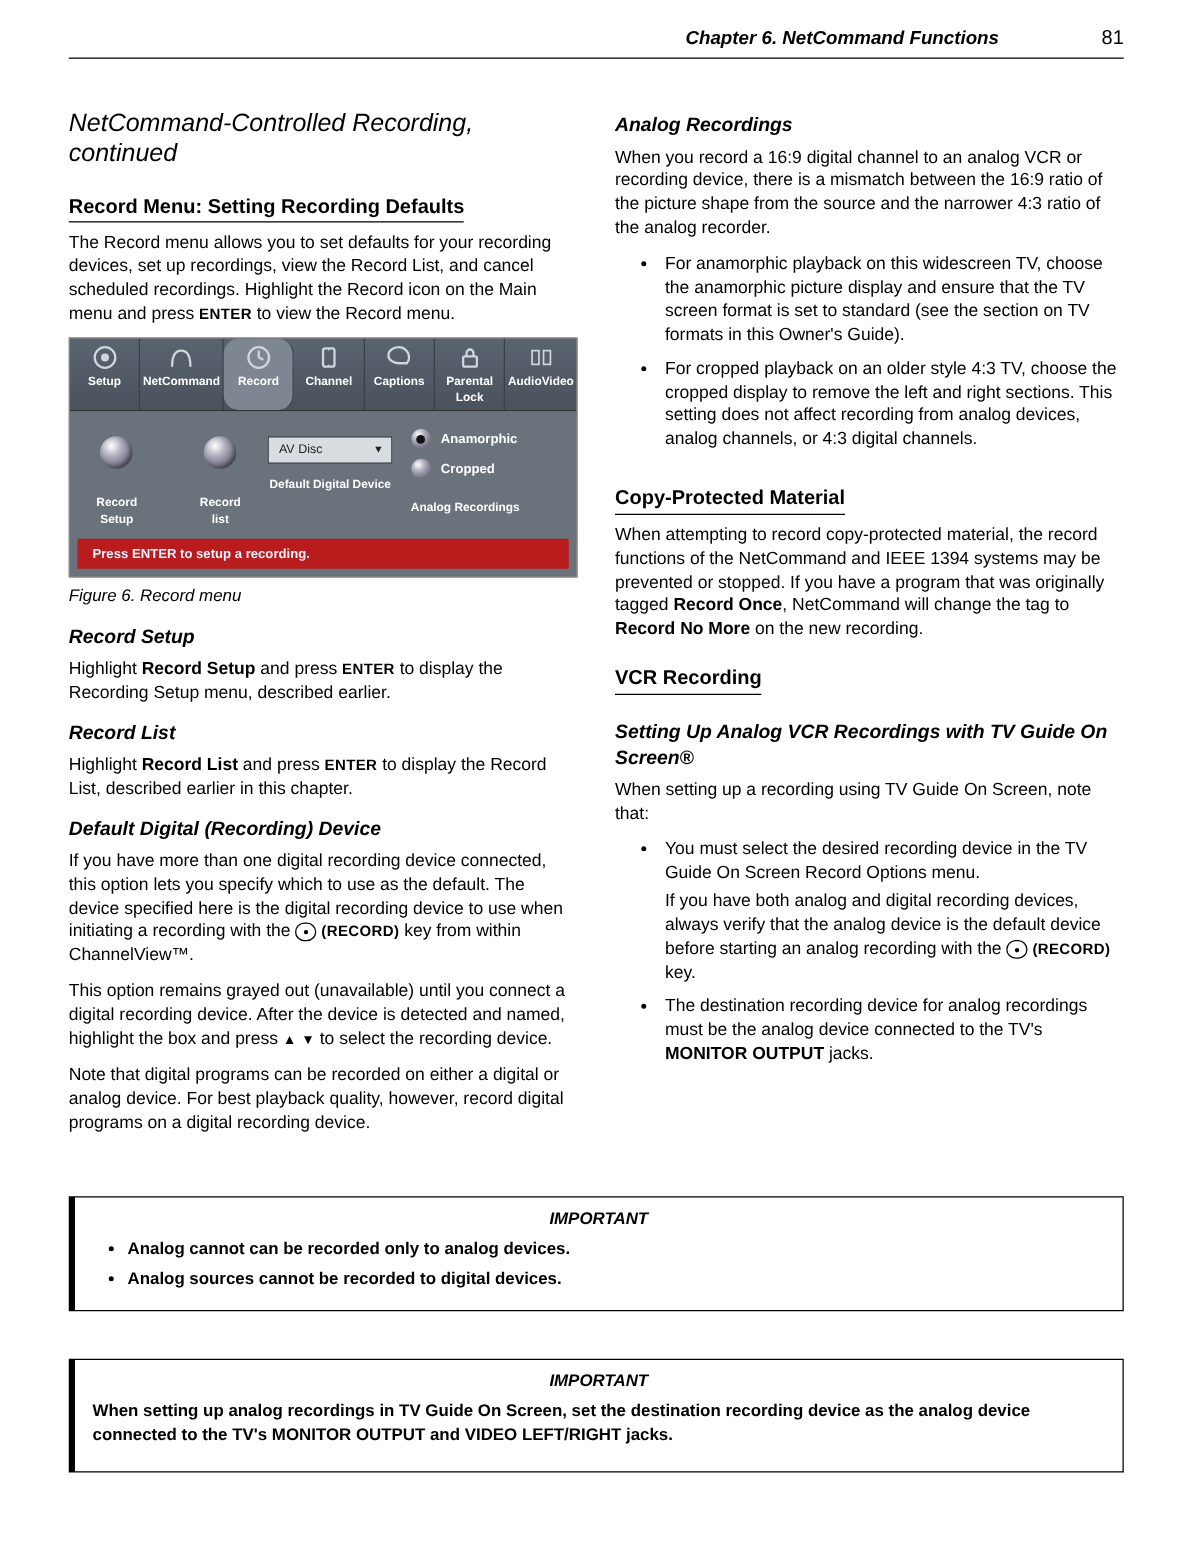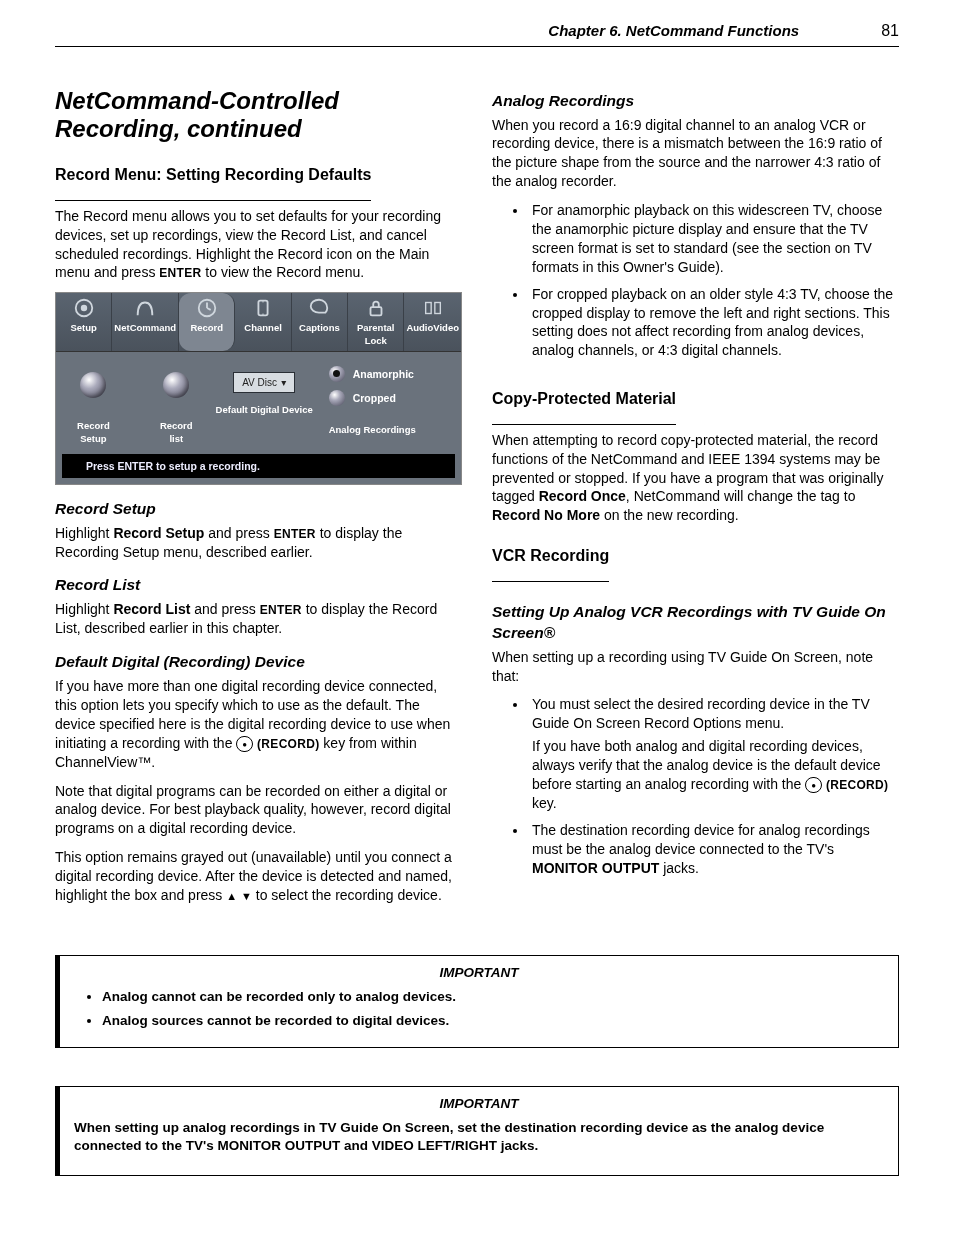--- a/index.html
+++ b/index.html
@@ -21,34 +21,34 @@
     font-style: italic;
     font-weight: bold;
     font-size: 15px;
     padding-bottom: 4px;
     border-bottom: 1.5px solid #000;
     margin-bottom: 40px;
   }
   .header-row .pg { font-style: normal; font-weight: normal; font-size: 16px; margin-left: 22px; }
   h1.main-title {
     font-style: italic;
-    font-weight: bold;
-    font-size: 24px;
+    font-weight: normal;
+    font-size: 20px;
     line-height: 1.2;
     margin-bottom: 10px;
   }
   .columns { display: flex; gap: 30px; }
   .col { flex: 1; min-width: 0; }
   h2.section {
     font-weight: bold;
     font-size: 16px;
     border-bottom: 1px solid #000;
     display: inline-block;
     margin: 10px 0 6px 0;
-    padding-bottom: 14px;
+    padding-bottom: 1px;
   }
   h3.subhead {
     font-style: italic;
     font-weight: bold;
     font-size: 15.5px;
     margin: 14px 0 4px 0;
   }
   p { margin-bottom: 10px; }
   ul.bullets { list-style: disc; padding-left: 36px; margin-bottom: 10px; }
   ul.bullets li { margin-bottom: 8px; padding-left: 4px; }
@@ -105,41 +105,41 @@
     box-shadow: inset -2px -2px 4px rgba(0,0,0,0.4);
   }
   .rm-mid { flex: 1; text-align: center; }
   .rm-dropdown {
     background: #d8dde2;
     color: #222;
     border: 1px solid #2a2f36;
     font-size: 10px;
     padding: 3px 8px;
     margin: 6px auto 12px auto;
-    width: 62px;
+    width: 100px;
     display: flex;
     justify-content: space-between;
     align-items: center;
   }
   .rm-ddlabel { font-size: 9.5px; font-weight: bold; text-align: center; line-height: 1.1; }
   .rm-right { flex: 1.1; }
   .rm-radio { display: flex; align-items: center; gap: 8px; margin-bottom: 8px; font-size: 10.5px; font-weight: bold; }
   .rm-radio .dot {
     width: 16px; height: 16px; border-radius: 50%;
     background: radial-gradient(circle at 35% 30%, #fff 0%, #aab 35%, #556 90%);
     position: relative;
   }
   .rm-radio.sel .dot::after {
     content:""; position:absolute; width:7px; height:7px; border-radius:50%;
     background:#111; top:4.5px; left:4.5px;
   }
   .rm-rlabel { font-size: 9.5px; font-weight: bold; margin-top: 18px; }
   .rm-footer {
-    background: #000000;
-    padding: 5px 24px;
+    background: #b91c1c;
+    padding: 5px 12px;
     font-size: 10.5px;
     font-weight: bold;
     color: #eef;
     margin: 0 6px 6px 6px;
   }
   
   .rec-key {
     display: inline-block;
     border: 1px solid #000;
     border-radius: 10px;
@@ -236,40 +236,41 @@
             </div>
           <div class="rm-radio">
               <span class="dot"></span>
               <span>Cropped</span>
             </div>
           <div class="rm-rlabel">Analog Recordings</div>
         </div>
       </div>
       <div class="rm-footer">Press ENTER to setup a recording.</div>
     </div>
+    <div class="figcap">Figure 6. Record menu</div>
 
     <h3 class="subhead">Record Setup</h3>
     <p>
       <span>Highlight </span><b>Record Setup</b><span> and press </span><span class="small-enter">ENTER</span><span> to display the Recording Setup menu, described earlier.</span>
     </p>
 
     <h3 class="subhead">Record List</h3>
     <p>
       <span>Highlight </span><b>Record List</b><span> and press </span><span class="small-enter">ENTER</span><span> to display the Record List, described earlier in this chapter.</span>
     </p>
 
     <h3 class="subhead">Default Digital (Recording) Device</h3>
     <p>
       <span>If you have more than one digital recording device connected, this option lets you specify which to use as the default.  The device specified here is the digital recording device to use when initiating a recording with the </span><span class="rec-key"></span>
       <span class="small-enter">(RECORD)</span><span> key from within ChannelView™.</span>
     </p>
+    <p>
+      <span>This option remains grayed out (unavailable) until you connect a digital recording device.  After the device is detected and named, highlight the box and press </span><span class="tri-up"></span> <span class="tri-dn"></span><span> to select the recording device.</span>
+    </p>
     <p>Note that digital programs can be recorded on either a digital or analog device.  For best playback quality, however, record digital programs on a digital recording device.</p>
-    <p>
-      <span>This option remains grayed out (unavailable) until you connect a digital recording device.  After the device is detected and named, highlight the box and press </span><span class="tri-up"></span> <span class="tri-dn"></span><span> to select the recording device.</span>
-    </p>
   </div>
 
   <div class="col">
     <h3 class="subhead" style="margin-top:4px">Analog Recordings</h3>
     <p>When you record a 16:9 digital channel to an analog VCR or recording device, there is a mismatch between the 16:9 ratio of the picture shape from the source and the narrower 4:3 ratio of the analog recorder.</p>
     <ul class="bullets">
       <li>For anamorphic playback on this widescreen TV, choose the anamorphic picture display and ensure that the TV screen format is set to standard (see the section on TV formats in this Owner's Guide).</li>
       <li>For cropped playback on an older style 4:3 TV, choose the cropped display to remove the left and right sections.  This setting does not affect recording from analog devices, analog channels, or 4:3 digital channels.</li>
     </ul>
 

